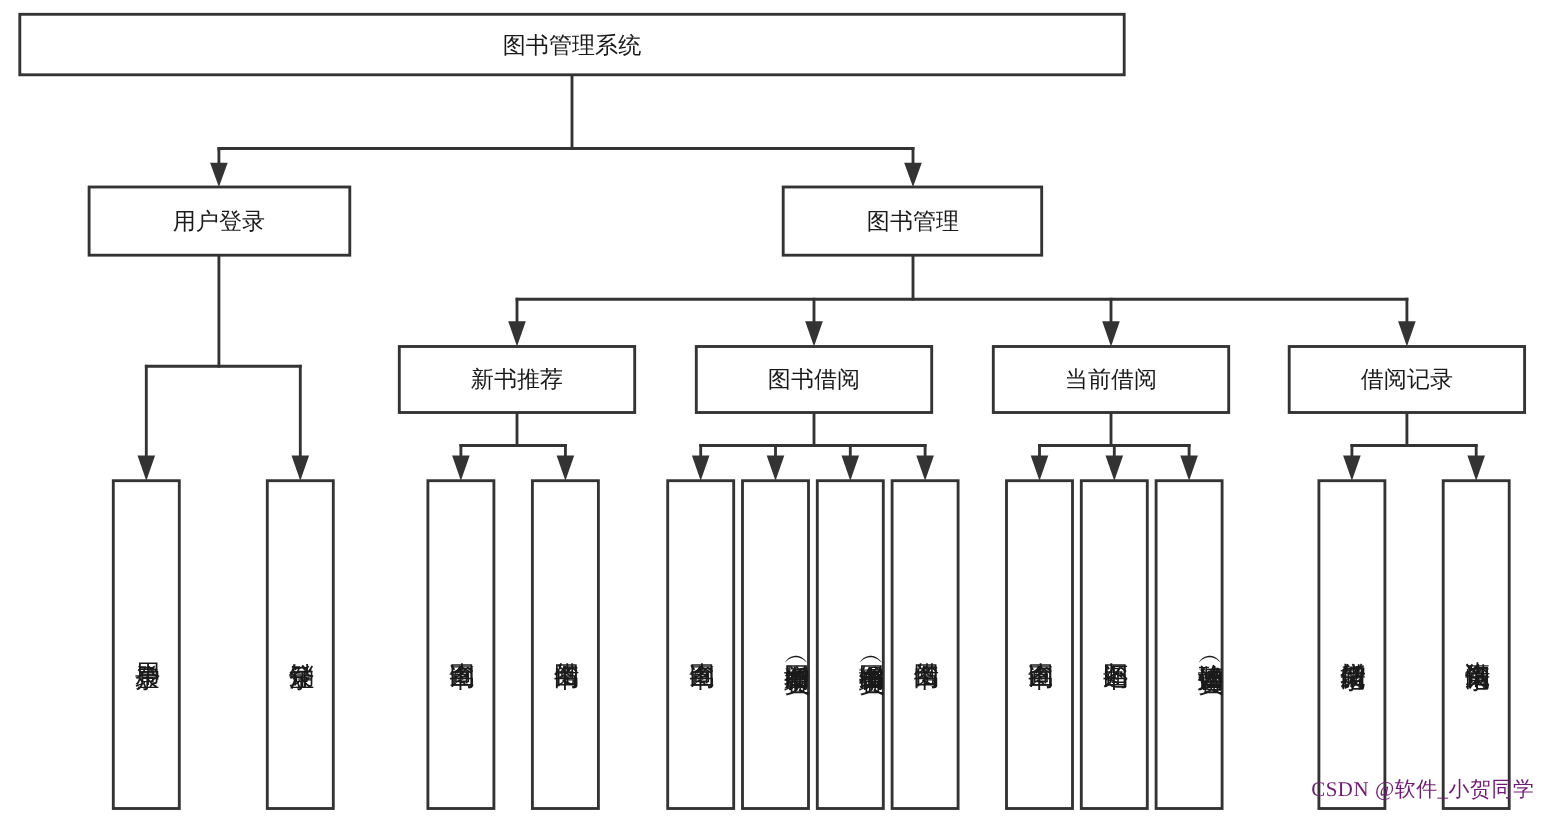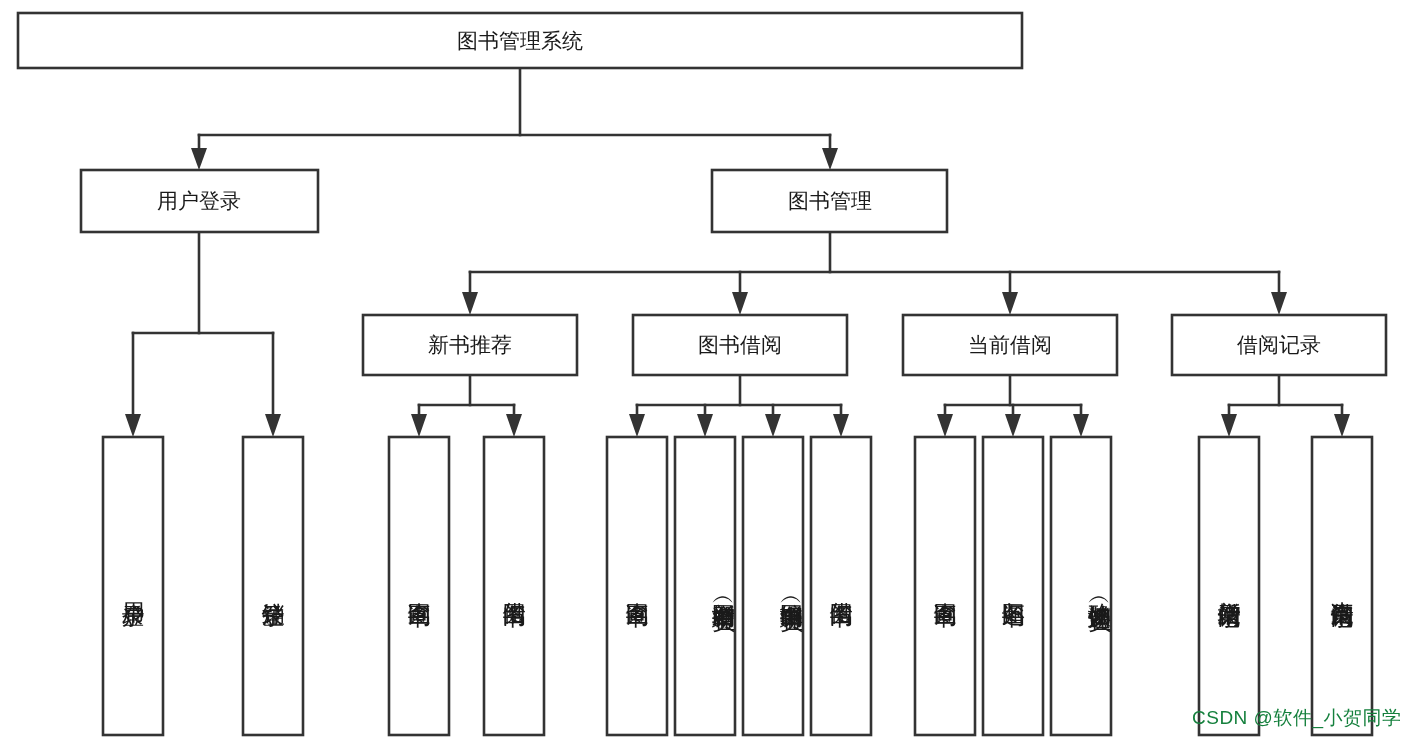--- a/index.html
+++ b/index.html
@@ -64,23 +64,23 @@
     display: flex;
     align-items: flex-start;
     justify-content: center;
     pointer-events: none;
   }
   .leaf-label.centered {
     align-items: center;
   }
   .watermark {
     position: absolute;
-    font-family: Liberation Sans, sans-serif;
+    font-family: Liberation Serif, serif;
     font-size: 19px;
-    color: #15803d;
+    color: #701a75;
     white-space: nowrap;
     letter-spacing: 0.5px;
   }
 </style>
 </head>
 <body>
 
 <div id="diagram-root">
 
   <svg id="flow-svg" viewBox="0 0 1405 747">

